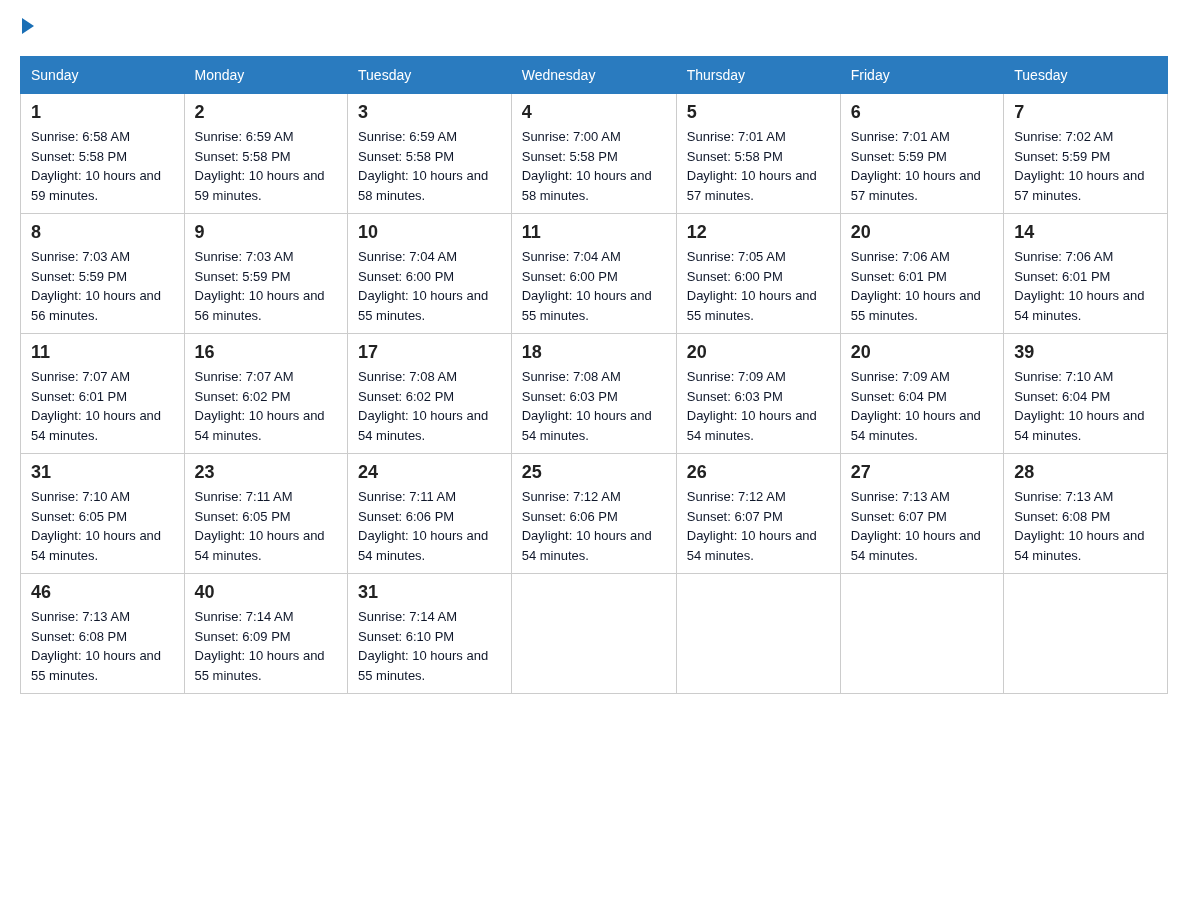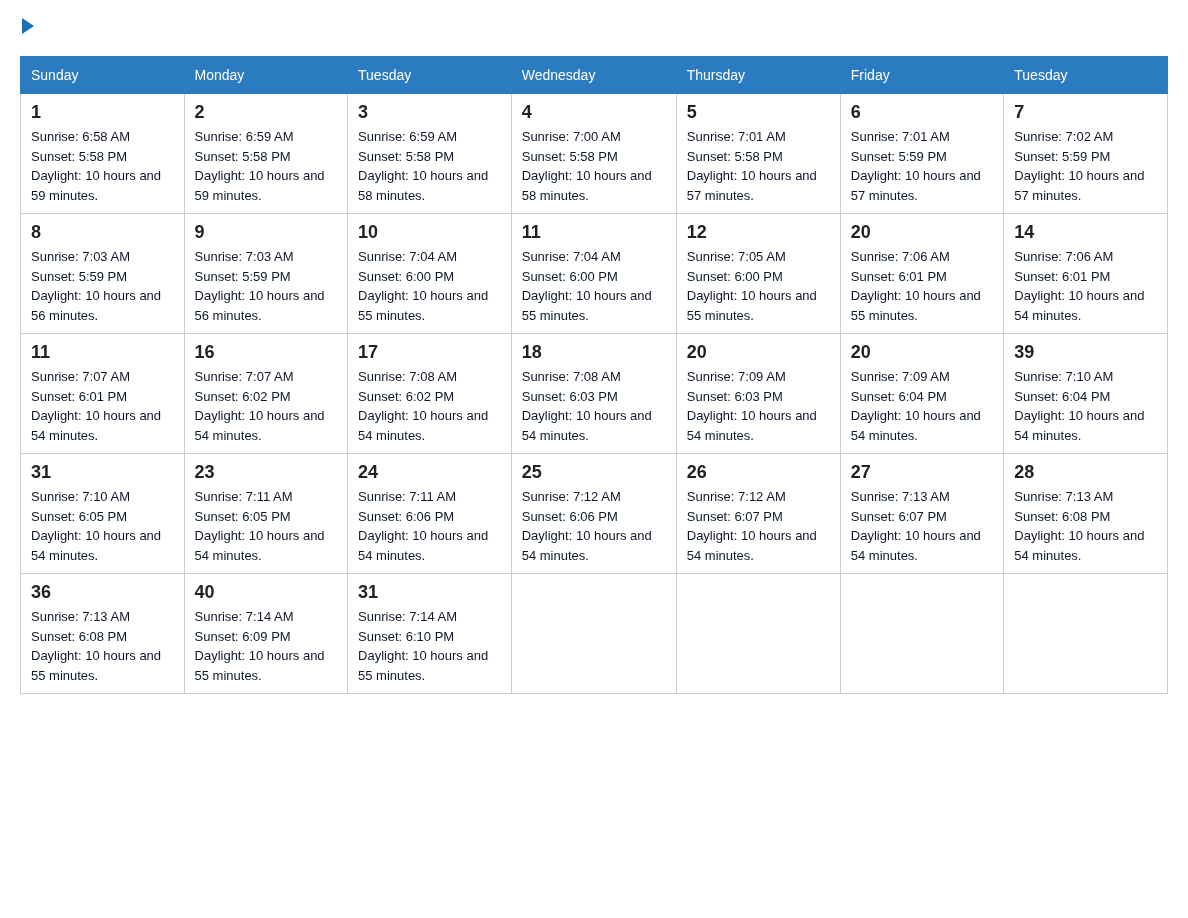--- a/index.html
+++ b/index.html
@@ -239,21 +239,21 @@
           <span class="day-number">27</span>
           <div class="day-info">Sunrise: 7:13 AM<br>Sunset: 6:07 PM<br>Daylight: 10 hours and 54 minutes.</div>
         </td>
         <td>
           <span class="day-number">28</span>
           <div class="day-info">Sunrise: 7:13 AM<br>Sunset: 6:08 PM<br>Daylight: 10 hours and 54 minutes.</div>
         </td>
       </tr>
       <tr>
         <td>
-          <span class="day-number">36</span>
+          <span class="day-number">46</span>
           <div class="day-info">Sunrise: 7:13 AM<br>Sunset: 6:08 PM<br>Daylight: 10 hours and 55 minutes.</div>
         </td>
         <td>
           <span class="day-number">40</span>
           <div class="day-info">Sunrise: 7:14 AM<br>Sunset: 6:09 PM<br>Daylight: 10 hours and 55 minutes.</div>
         </td>
         <td>
           <span class="day-number">31</span>
           <div class="day-info">Sunrise: 7:14 AM<br>Sunset: 6:10 PM<br>Daylight: 10 hours and 55 minutes.</div>
         </td>

